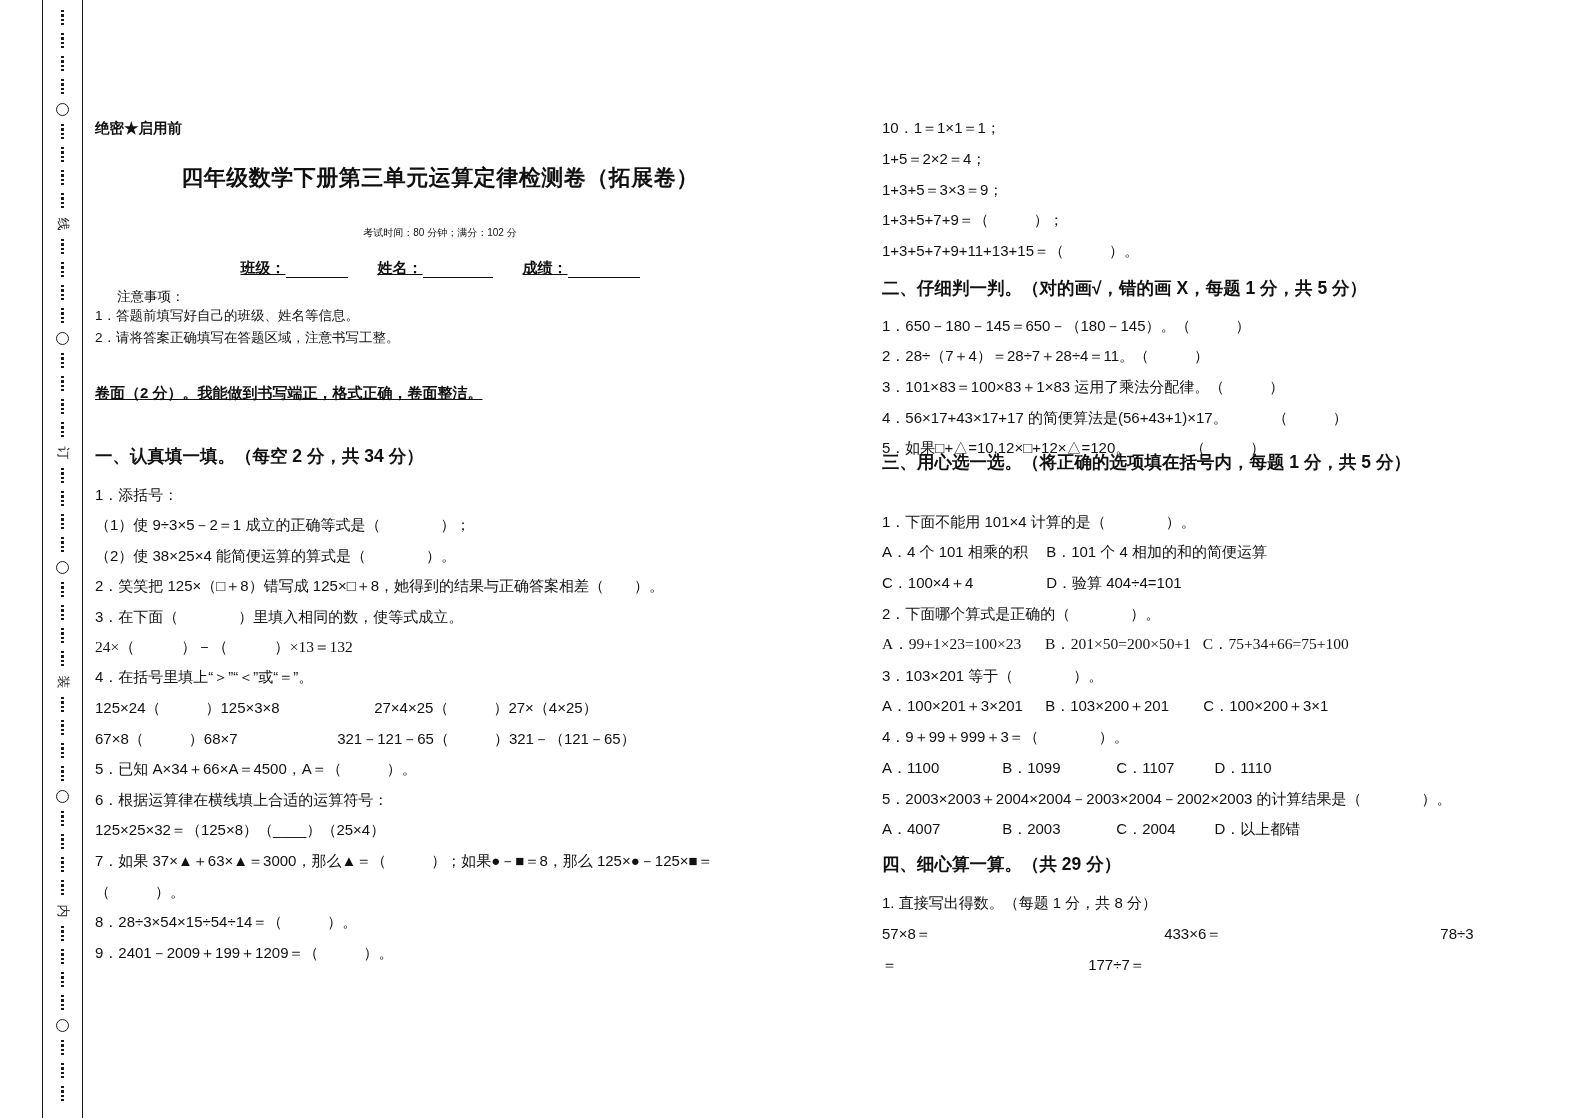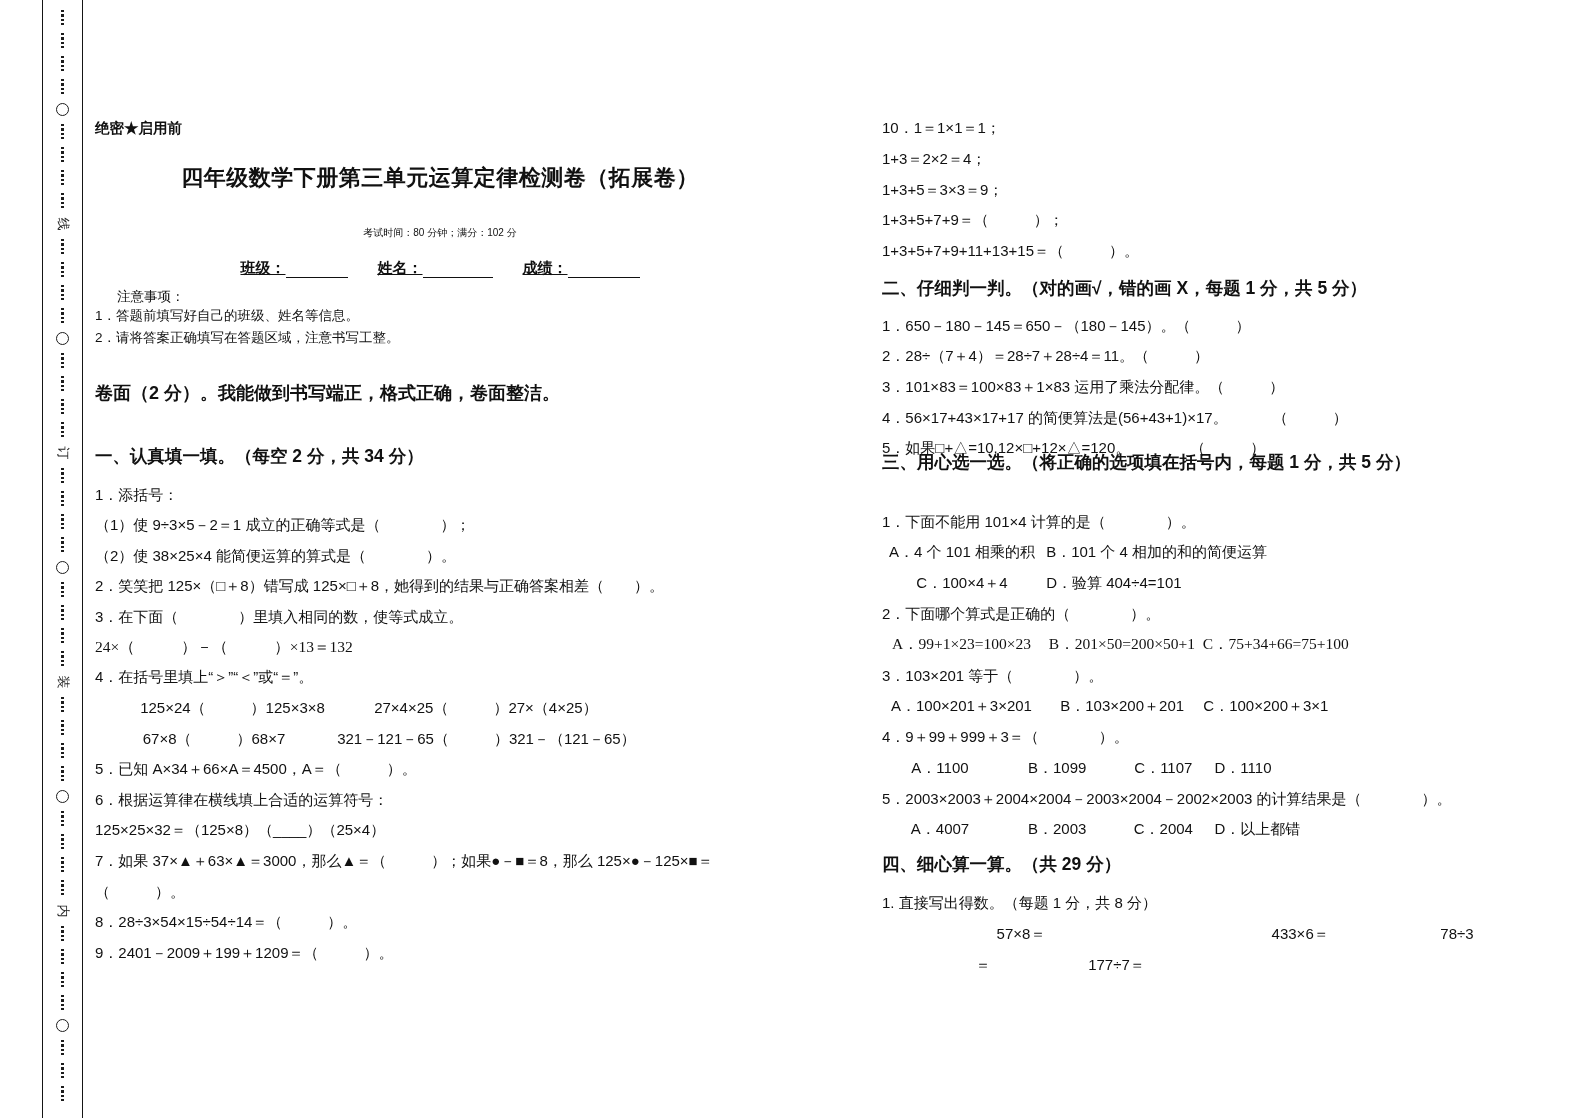--- a/index.html
+++ b/index.html
@@ -33,26 +33,26 @@
   .col { position:absolute; top:0; }
   .col-left  { left:95px;  width:690px; }
   .col-right { left:882px; width:660px; }
 
   .ln { position:absolute; left:0; width:100%; white-space:nowrap;
         font-size:15px; line-height:20px; }
   .center { text-align:center; }
   .serif { font-family:"Liberation Serif", serif; font-size:15.5px; }
   .small { font-size:13.5px; }
   .sec-title { font-size:17.5px; font-weight:bold; }
-  .seg { display:inline-block; vertical-align:top;text-align:center; }
+  .seg { display:inline-block; vertical-align:top; }
 
   .title-ln { font-size:22px; font-weight:bold; letter-spacing:0.5px; }
   .subtitle-ln { font-size:10px; font-weight:normal; }
   .secrecy-ln { font-size:14.5px; font-weight:bold; }
-  .neat-ln { font-size:18px; font-weight:bold; }
+  .neat-ln { font-size:15px; font-weight:bold;text-decoration:underline; }
   .notice-t { font-weight:normal; padding-left:22px; }
 
   .fields-ln { display:flex; justify-content:center; gap:30px; font-weight:bold; }
   .field { display:flex; align-items:flex-end;text-decoration:underline; }
   .blank { display:inline-block; border-bottom:1.6px solid #111; height:16px; }
   .w62{width:62px} .w70{width:70px} .w72{width:72px}
 </style>
 </head>
 <body>
 
@@ -158,21 +158,21 @@
     <div class="ln" style="top:790px">6．根据运算律在横线填上合适的运算符号：</div>
     <div class="ln" style="top:820px">125×25×32＝（125×8）（____）（25×4）</div>
     <div class="ln" style="top:851px">7．如果 37×▲＋63×▲＝3000，那么▲＝（　　　）；如果●－■＝8，那么 125×●－125×■＝</div>
     <div class="ln" style="top:882px">（　　　）。</div>
     <div class="ln" style="top:912px">8．28÷3×54×15÷54÷14＝（　　　）。</div>
     <div class="ln" style="top:943px">9．2401－2009＋199＋1209＝（　　　）。</div>
   </div>
 
   <div class="col col-right">
     <div class="ln" style="top:118px">10．1＝1×1＝1；</div>
-    <div class="ln" style="top:149px">1+3＝2×2＝4；</div>
+    <div class="ln" style="top:149px">1+5＝2×2＝4；</div>
     <div class="ln" style="top:180px">1+3+5＝3×3＝9；</div>
     <div class="ln" style="top:210px">1+3+5+7+9＝（　　　）；</div>
     <div class="ln" style="top:241px">1+3+5+7+9+11+13+15＝（　　　）。</div>
 
     <div class="ln sec-title" style="top:278px">二、仔细判一判。（对的画√，错的画 X，每题 1 分，共 5 分）</div>
     <div class="ln" style="top:316px">1．650－180－145＝650－（180－145）。（　　　）</div>
     <div class="ln" style="top:346px">2．28÷（7＋4）＝28÷7＋28÷4＝11。（　　　）</div>
     <div class="ln" style="top:377px">3．101×83＝100×83＋1×83 运用了乘法分配律。（　　　）</div>
     <div class="ln" style="top:408px">4．56×17+43×17+17 的简便算法是(56+43+1)×17。　　　（　　　）</div>
     <div class="ln" style="top:438px">5．如果□+△=10,12×□+12×△=120。　　　　（　　　）</div>

